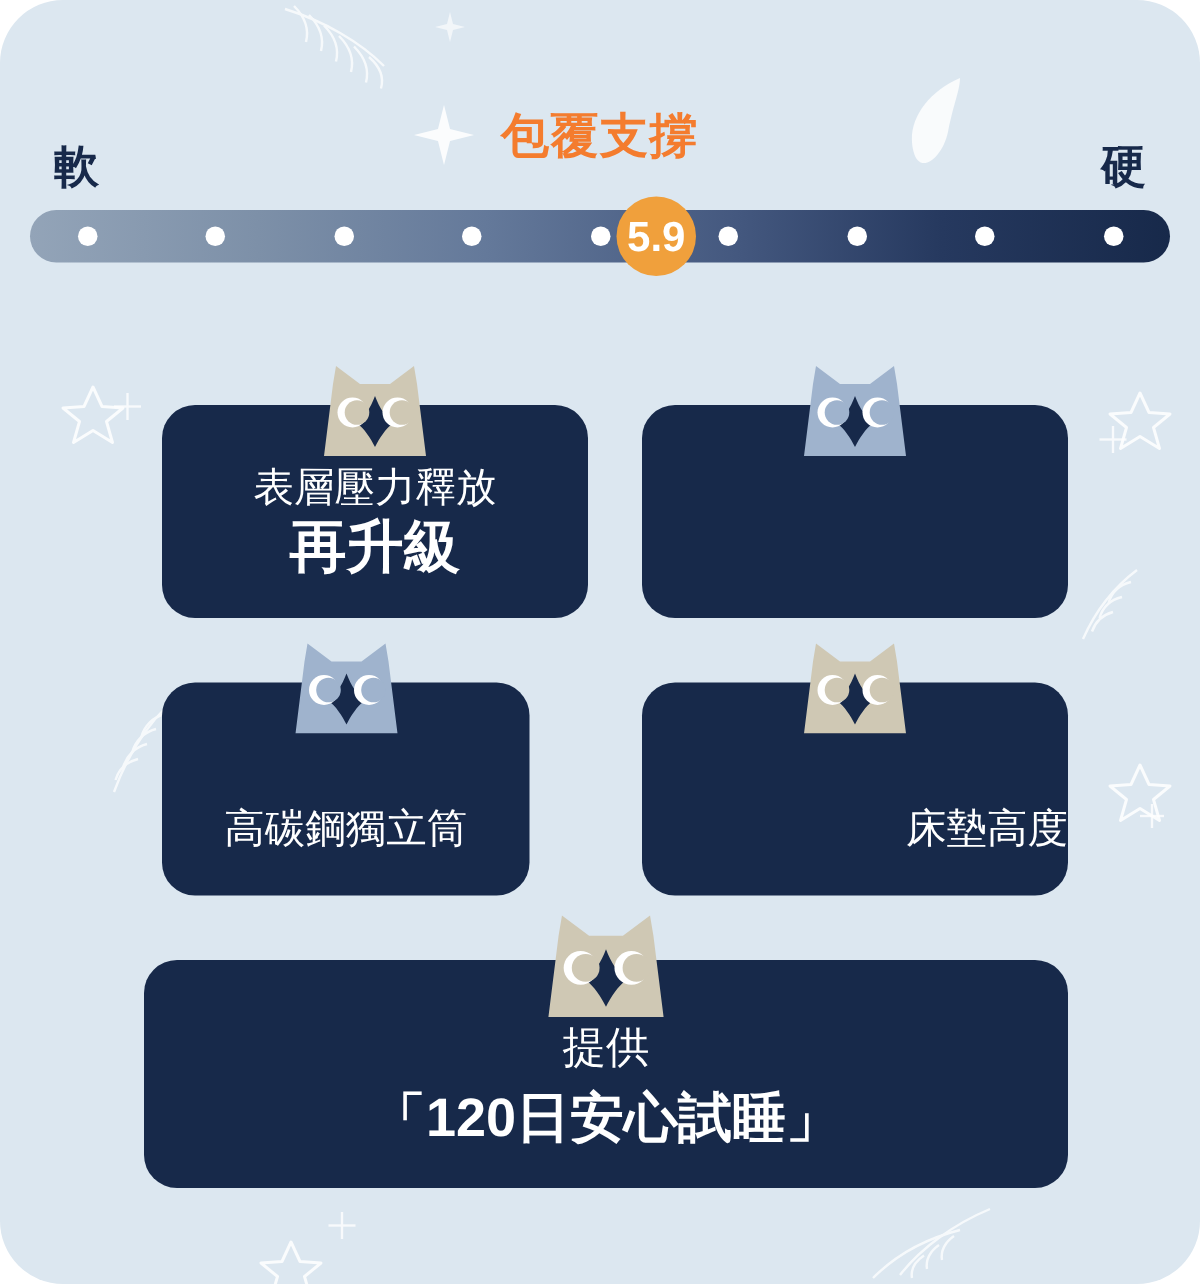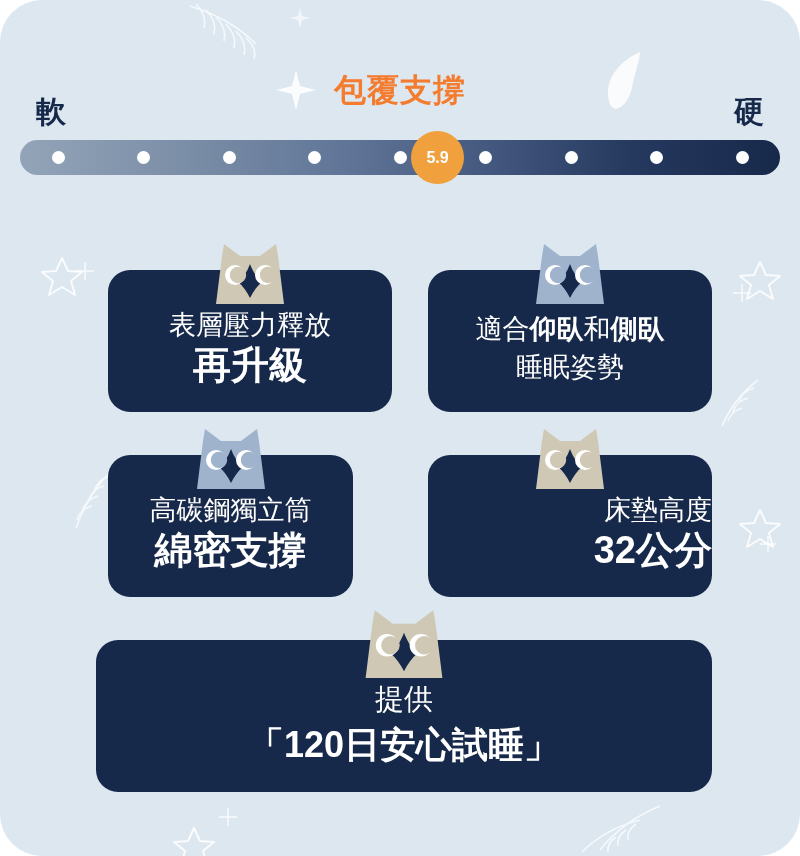--- a/index.html
+++ b/index.html
@@ -74,21 +74,21 @@
     background: #ffffff;
   }
   .scale-badge {
     position: absolute;
     left: 411px;
     top: 131px;
     width: 53px; height: 53px;
     border-radius: 50%;
     background: #f0a03c;
     color: #ffffff;
-    font-size: 16px;
+    font-size: 28px;
     font-weight: bold;
     display: flex;
     align-items: center;
     justify-content: center;
     letter-spacing: 0px;
   }
 
   
   .cards {
     position: absolute;
@@ -259,53 +259,47 @@
 
     <div class="card" id="card-2">
       <svg class="card-owl" viewBox="0 0 80 62">
         <path d="M6 62 L12 14 L14 2 L30 14 L50 14 L66 2 L68 14 L74 62 Z" fill="#9fb3cd"></path>
         <path d="M40 22 C37 30 33 36 28 40 C33 44 37 50 40 56 C43 50 47 44 52 40 C47 36 43 30 40 22 Z" fill="#17294a"></path>
         <circle cx="25" cy="33" r="10" fill="#ffffff"></circle>
         <circle cx="28" cy="33" r="8.2" fill="#9fb3cd"></circle>
         <circle cx="55" cy="33" r="10" fill="#ffffff"></circle>
         <circle cx="58" cy="33" r="8.2" fill="#9fb3cd"></circle>
       </svg>
-      <div class="card-lines">
-        <div class="line1" id="card2-line1"><span>適合</span><b>仰臥</b><span>和</span><b>側臥</b></div>
-        <div class="line1">睡眠姿勢</div>
-      </div>
     </div>
 
     <div class="card" id="card-3">
       <svg class="card-owl" viewBox="0 0 80 62">
         <path d="M6 62 L12 14 L14 2 L30 14 L50 14 L66 2 L68 14 L74 62 Z" fill="#9fb3cd"></path>
         <path d="M40 22 C37 30 33 36 28 40 C33 44 37 50 40 56 C43 50 47 44 52 40 C47 36 43 30 40 22 Z" fill="#17294a"></path>
         <circle cx="25" cy="33" r="10" fill="#ffffff"></circle>
         <circle cx="28" cy="33" r="8.2" fill="#9fb3cd"></circle>
         <circle cx="55" cy="33" r="10" fill="#ffffff"></circle>
         <circle cx="58" cy="33" r="8.2" fill="#9fb3cd"></circle>
       </svg>
       <div class="card-lines">
         <div class="line1">高碳鋼獨立筒</div>
-        <div class="line2">綿密支撐</div>
       </div>
     </div>
 
     <div class="card" id="card-4">
       <svg class="card-owl" viewBox="0 0 80 62">
         <path d="M6 62 L12 14 L14 2 L30 14 L50 14 L66 2 L68 14 L74 62 Z" fill="#cfc8b4"></path>
         <path d="M40 22 C37 30 33 36 28 40 C33 44 37 50 40 56 C43 50 47 44 52 40 C47 36 43 30 40 22 Z" fill="#17294a"></path>
         <circle cx="25" cy="33" r="10" fill="#ffffff"></circle>
         <circle cx="28" cy="33" r="8.2" fill="#cfc8b4"></circle>
         <circle cx="55" cy="33" r="10" fill="#ffffff"></circle>
         <circle cx="58" cy="33" r="8.2" fill="#cfc8b4"></circle>
       </svg>
       <div class="card-lines">
         <div class="line1">床墊高度</div>
-        <div class="line2">32公分</div>
       </div>
     </div>
 
     <div class="card" id="card-5">
       <svg class="card-owl" viewBox="0 0 80 62">
         <path d="M6 62 L12 14 L14 2 L30 14 L50 14 L66 2 L68 14 L74 62 Z" fill="#cfc8b4"></path>
         <path d="M40 22 C37 30 33 36 28 40 C33 44 37 50 40 56 C43 50 47 44 52 40 C47 36 43 30 40 22 Z" fill="#17294a"></path>
         <circle cx="25" cy="33" r="10" fill="#ffffff"></circle>
         <circle cx="28" cy="33" r="8.2" fill="#cfc8b4"></circle>
         <circle cx="55" cy="33" r="10" fill="#ffffff"></circle>

